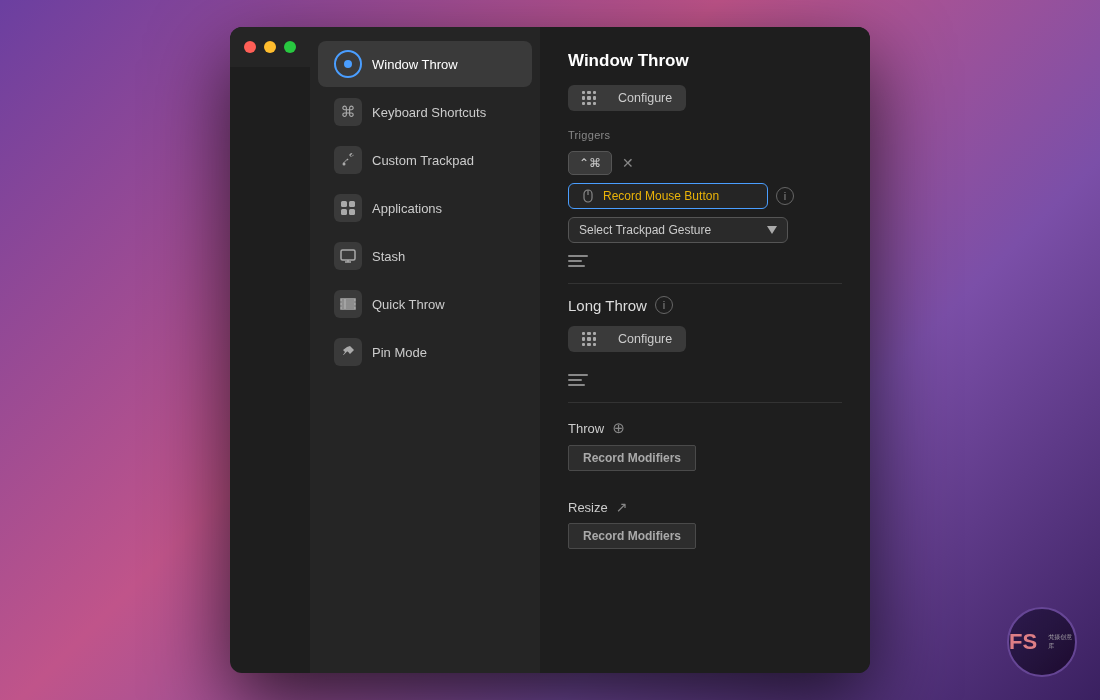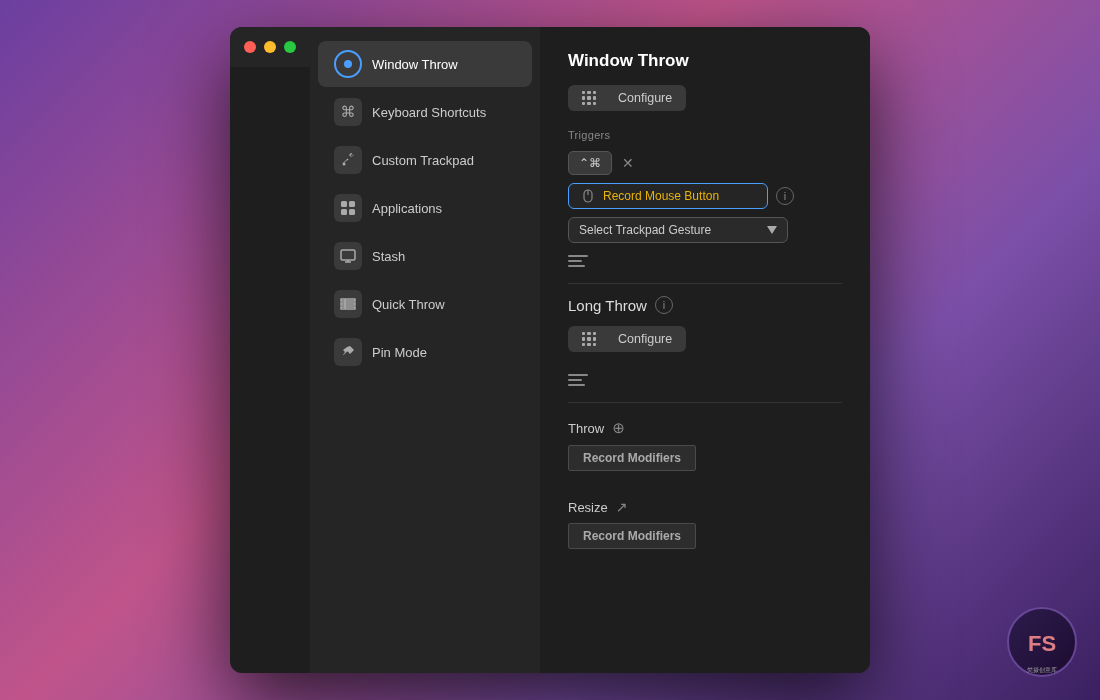--- a/index.html
+++ b/index.html
@@ -291,23 +291,23 @@
       align-items: center;
       justify-content: center;
     }
     .watermark-circle {
       width: 70px;
       height: 70px;
       border-radius: 50%;
       background: linear-gradient(135deg, #2a1a4a, #1a0a2a);
       border: 2px solid #6a4a9a;
       display: flex;
-      flex-direction: column;
-      align-items: center;
-      justify-content: flex-end;
+      flex-direction: row;
+      align-items: center;
+      justify-content: center;
       font-size: 8px;
       color: #ccc;
       gap: 11px;
     }
     .watermark-initials {
       font-size: 22px;
       font-weight: 700;
       color: #e88;
       line-height: 1;
     }

